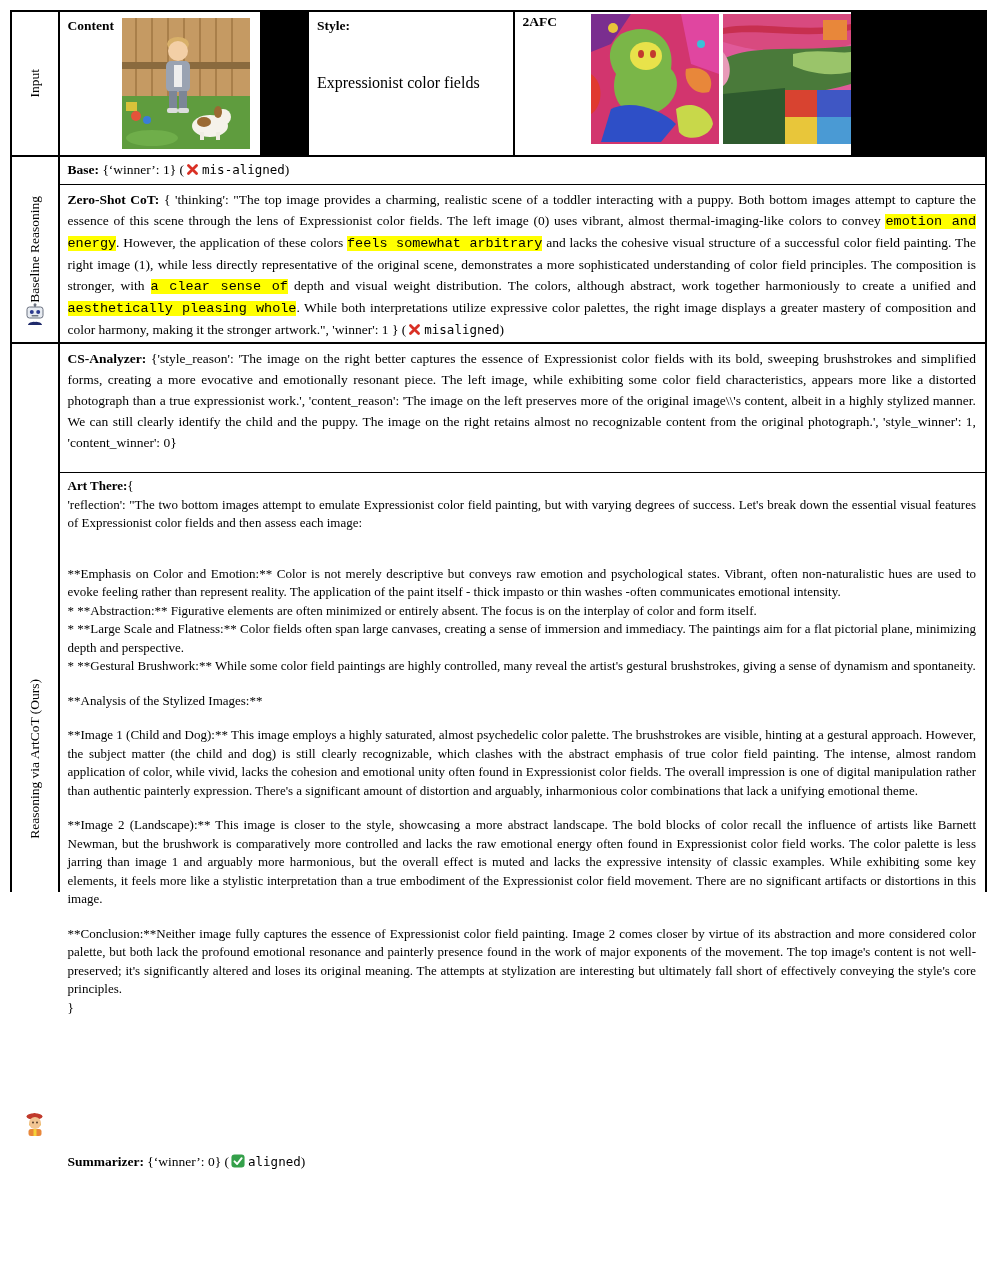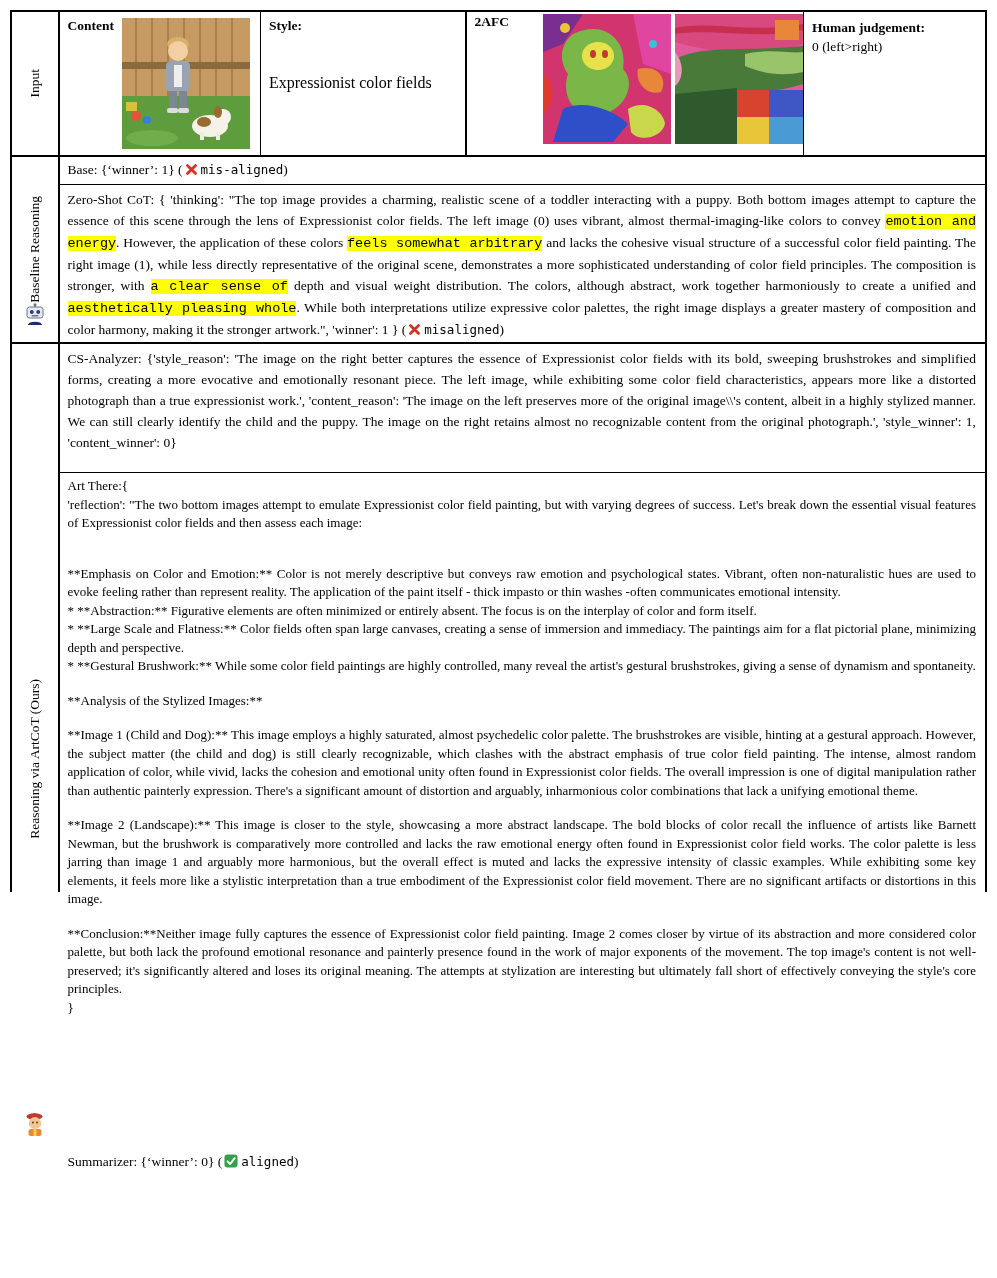--- a/index.html
+++ b/index.html
@@ -9,27 +9,27 @@
             display:flex; flex-direction:column; gap:1.5px; }
   .section { display:flex; gap:1.5px; }
   .stack { flex:1; display:flex; flex-direction:column; gap:1.5px; min-width:0; }
   .cell { background:#fff; box-sizing:border-box; overflow:hidden; }
   .side-cell { flex:0 0 46px; width:46px; position:relative; background:#fff;
                display:flex; align-items:center; justify-content:center; }
   .vtext { writing-mode:vertical-rl; transform:rotate(180deg); font-size:13.5px; white-space:nowrap; }
   .side-icon { position:absolute; left:50%; transform:translateX(-50%); }
   .cell-label { font-weight:bold; font-size:13.5px; }
   .text-cell { padding:4px 9px 0 8px; font-size:13.5px; line-height:21px; text-align:justify; }
-  .text-cell b { font-weight:normal; }
+  .text-cell b { font-weight:bold; }
   .hl { background:#ffff00;font-family:Liberation Mono, monospace; }
   .mono { font-family:"DejaVu Sans Mono", monospace; font-size:12.5px; }
   .icon-wrap { display:inline-block; vertical-align:-2px; margin:0 3px 0 2px; }
   
   .content-cell { flex:0 0 200px; display:flex; padding:6px 6px 6px 8px; gap:8px; }
-  .style-cell { flex:0 0 204px; padding:6px 8px; }
+  .style-cell { flex:0 0 204px; padding:6px 8px;margin-left:48px; }
   .style-value { font-size:16px; margin-top:40px; }
   .afc-cell { flex:0 0 336px; padding:2px 8px; display:flex; gap:6px; }
   .afc-images { display:flex; gap:4px; align-items:flex-start; margin-left:28px; }
   .human-cell { flex:1; padding:6px 8px; font-size:13.5px; line-height:19px; }
   
   .base-cell { height:27px; line-height:20px; padding-top:3px; }
   .zeroshot-cell { flex:1; }
   
   .cs-cell { height:128px; }
   .critic-cell { height:672px; font-size:13px; line-height:18.5px; }
@@ -113,24 +113,20 @@
           <path d="M70,40 C95,34 115,40 128,38 L128,58 C100,64 80,56 70,52 Z" fill="#9ac46a"></path>
           <path d="M0,80 L62,74 L62,130 L0,130 Z" fill="#2e5a2e"></path>
           <rect x="62" y="76" width="32" height="27" fill="#d84330"></rect>
           <rect x="94" y="76" width="34" height="27" fill="#3f57c4"></rect>
           <rect x="62" y="103" width="32" height="27" fill="#e8c63a"></rect>
           <rect x="94" y="103" width="34" height="27" fill="#4a9ad4"></rect>
           <path d="M0,38 C10,50 8,66 0,72 Z" fill="#e89ab8"></path>
         </svg>
       </div>
     </div>
-    <div class="cell human-cell">
-      <div class="cell-label">Human judgement:</div>
-      <div>0 (left&gt;right)</div>
-    </div>
   </div>
 
   <div class="section" style="height:215.5px">
     <div class="side-cell">
       <span class="vtext">Baseline Reasoning</span>
       <span class="side-icon" style="bottom:12px">
         <svg width="20" height="23" viewBox="0 0 20 23">
           <line x1="10" y1="1.5" x2="10" y2="4" stroke="#6b7280" stroke-width="1.5"></line>
           <circle cx="10" cy="1.8" r="1.5" fill="#6b7280"></circle>
           <rect x="2" y="4" width="16" height="11" rx="2.5" fill="#e8ecf2" stroke="#6b7280" stroke-width="1"></rect>

